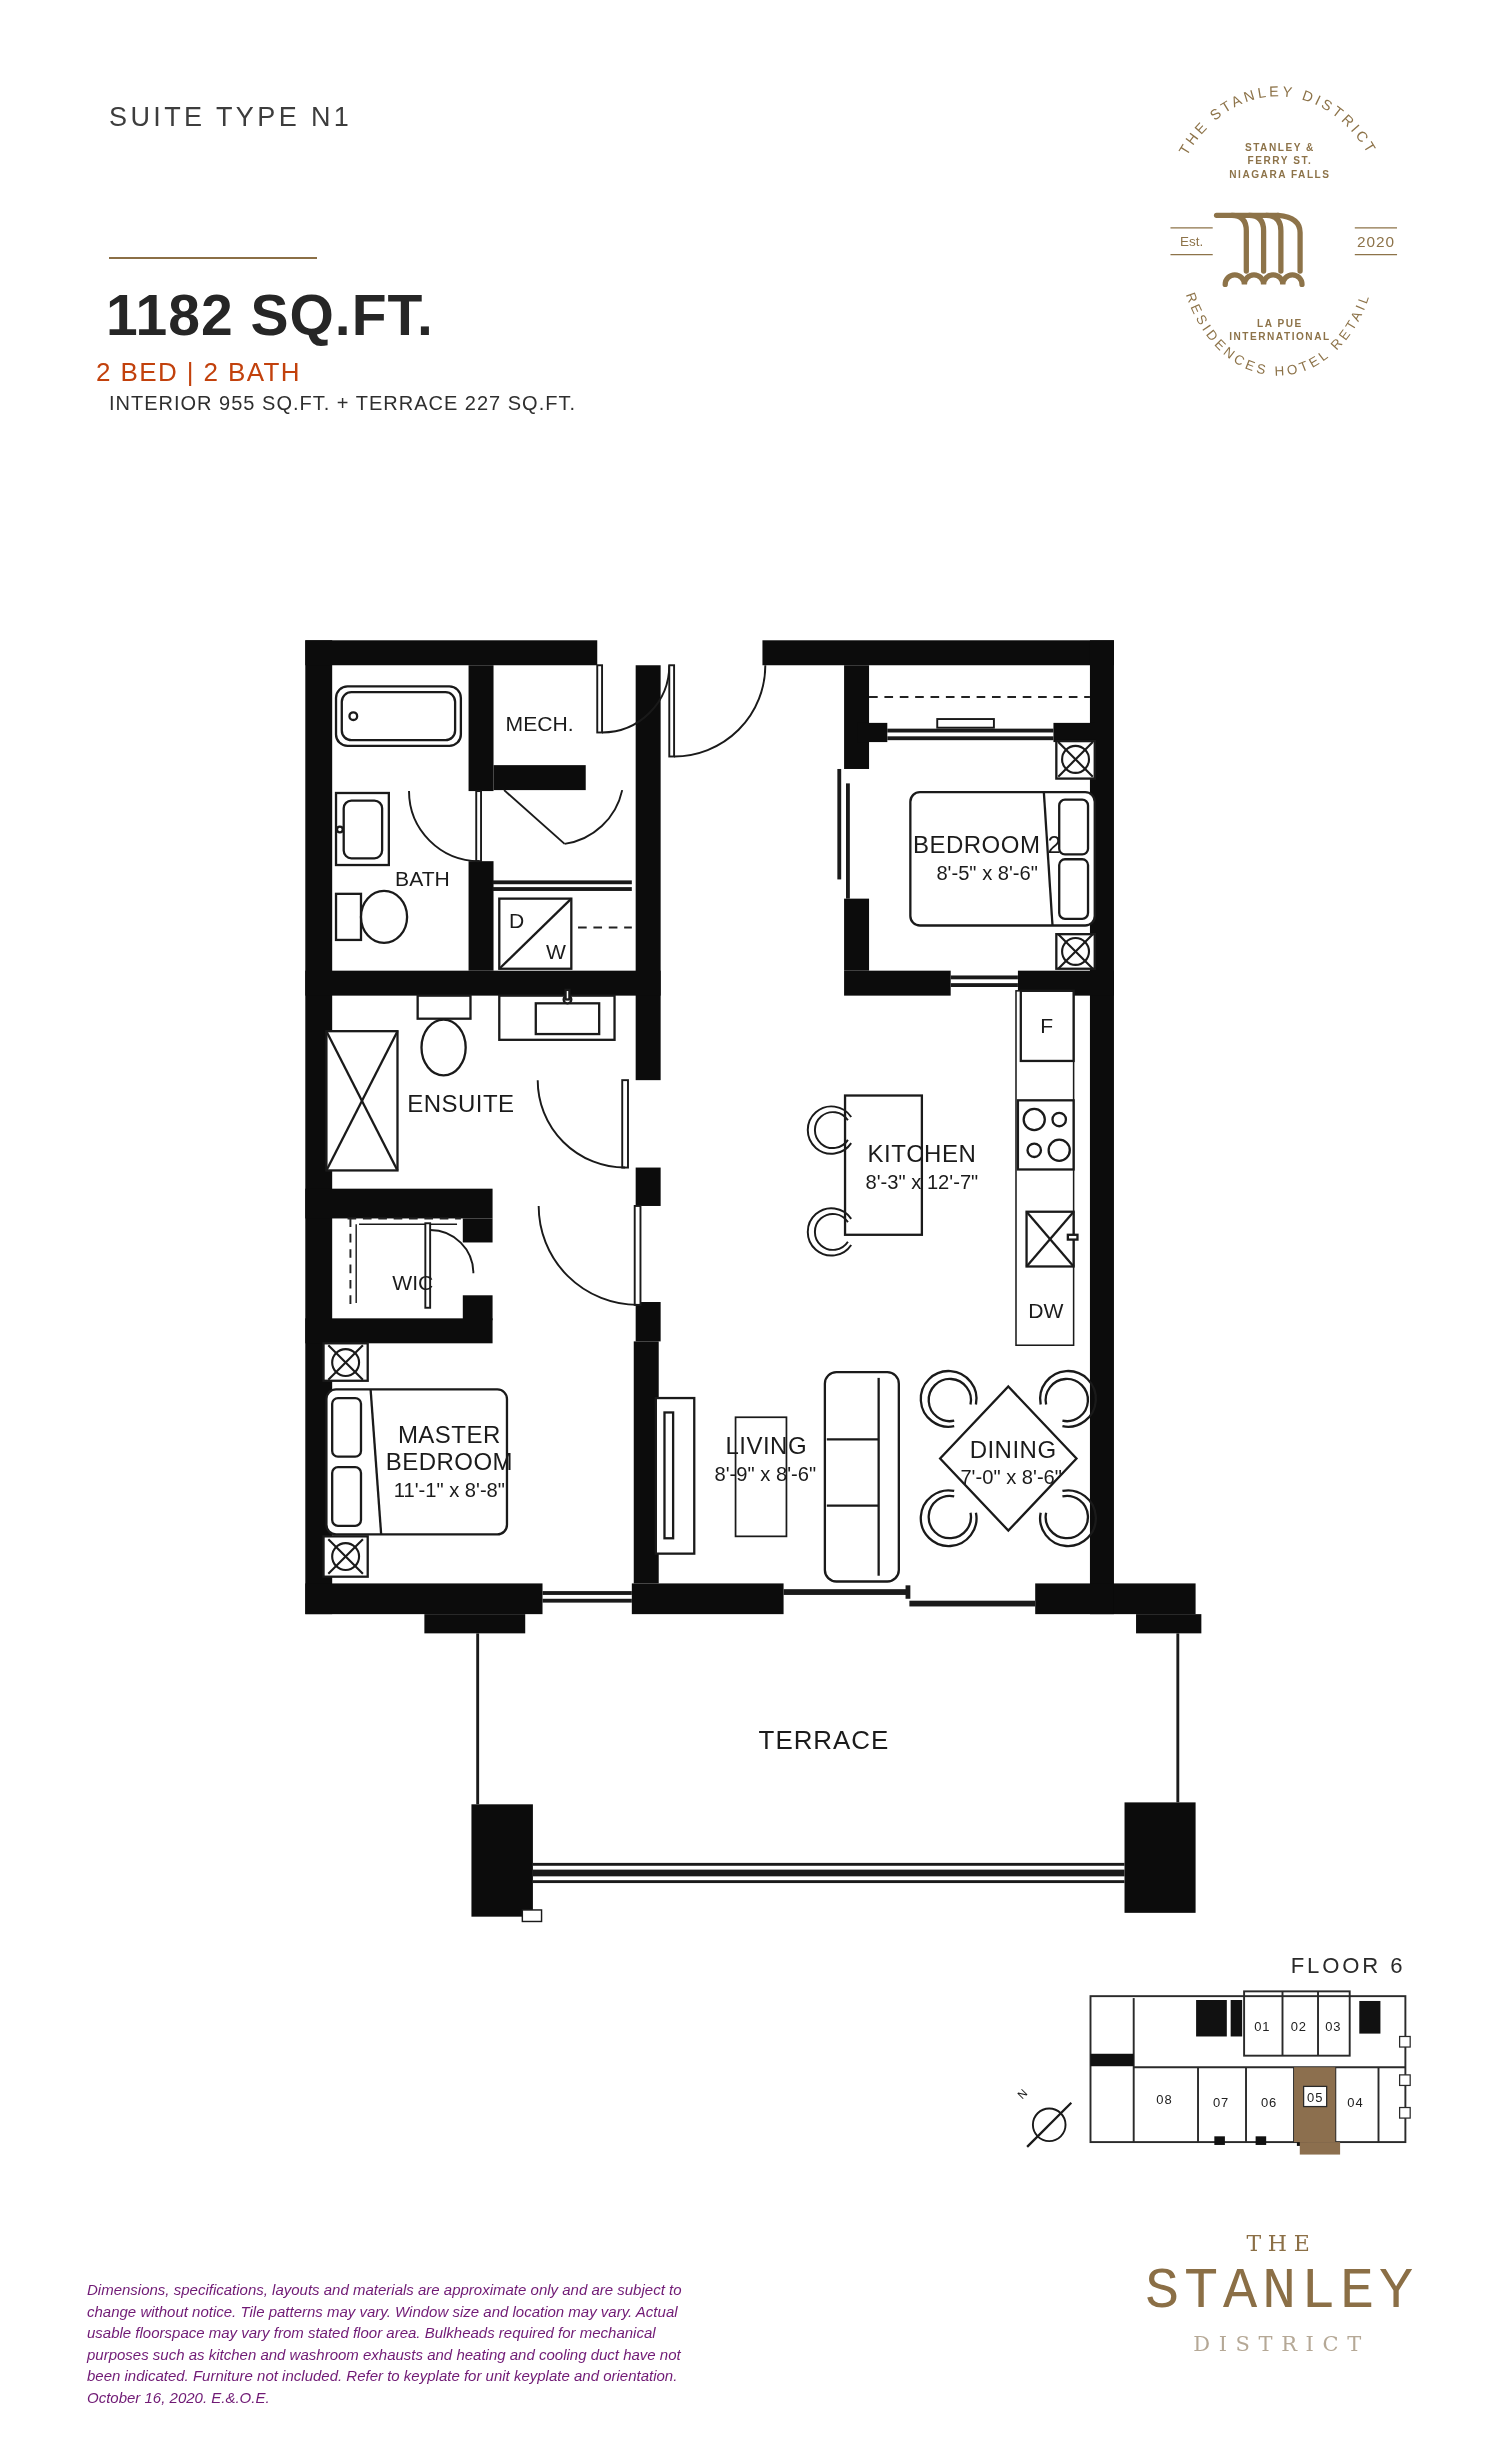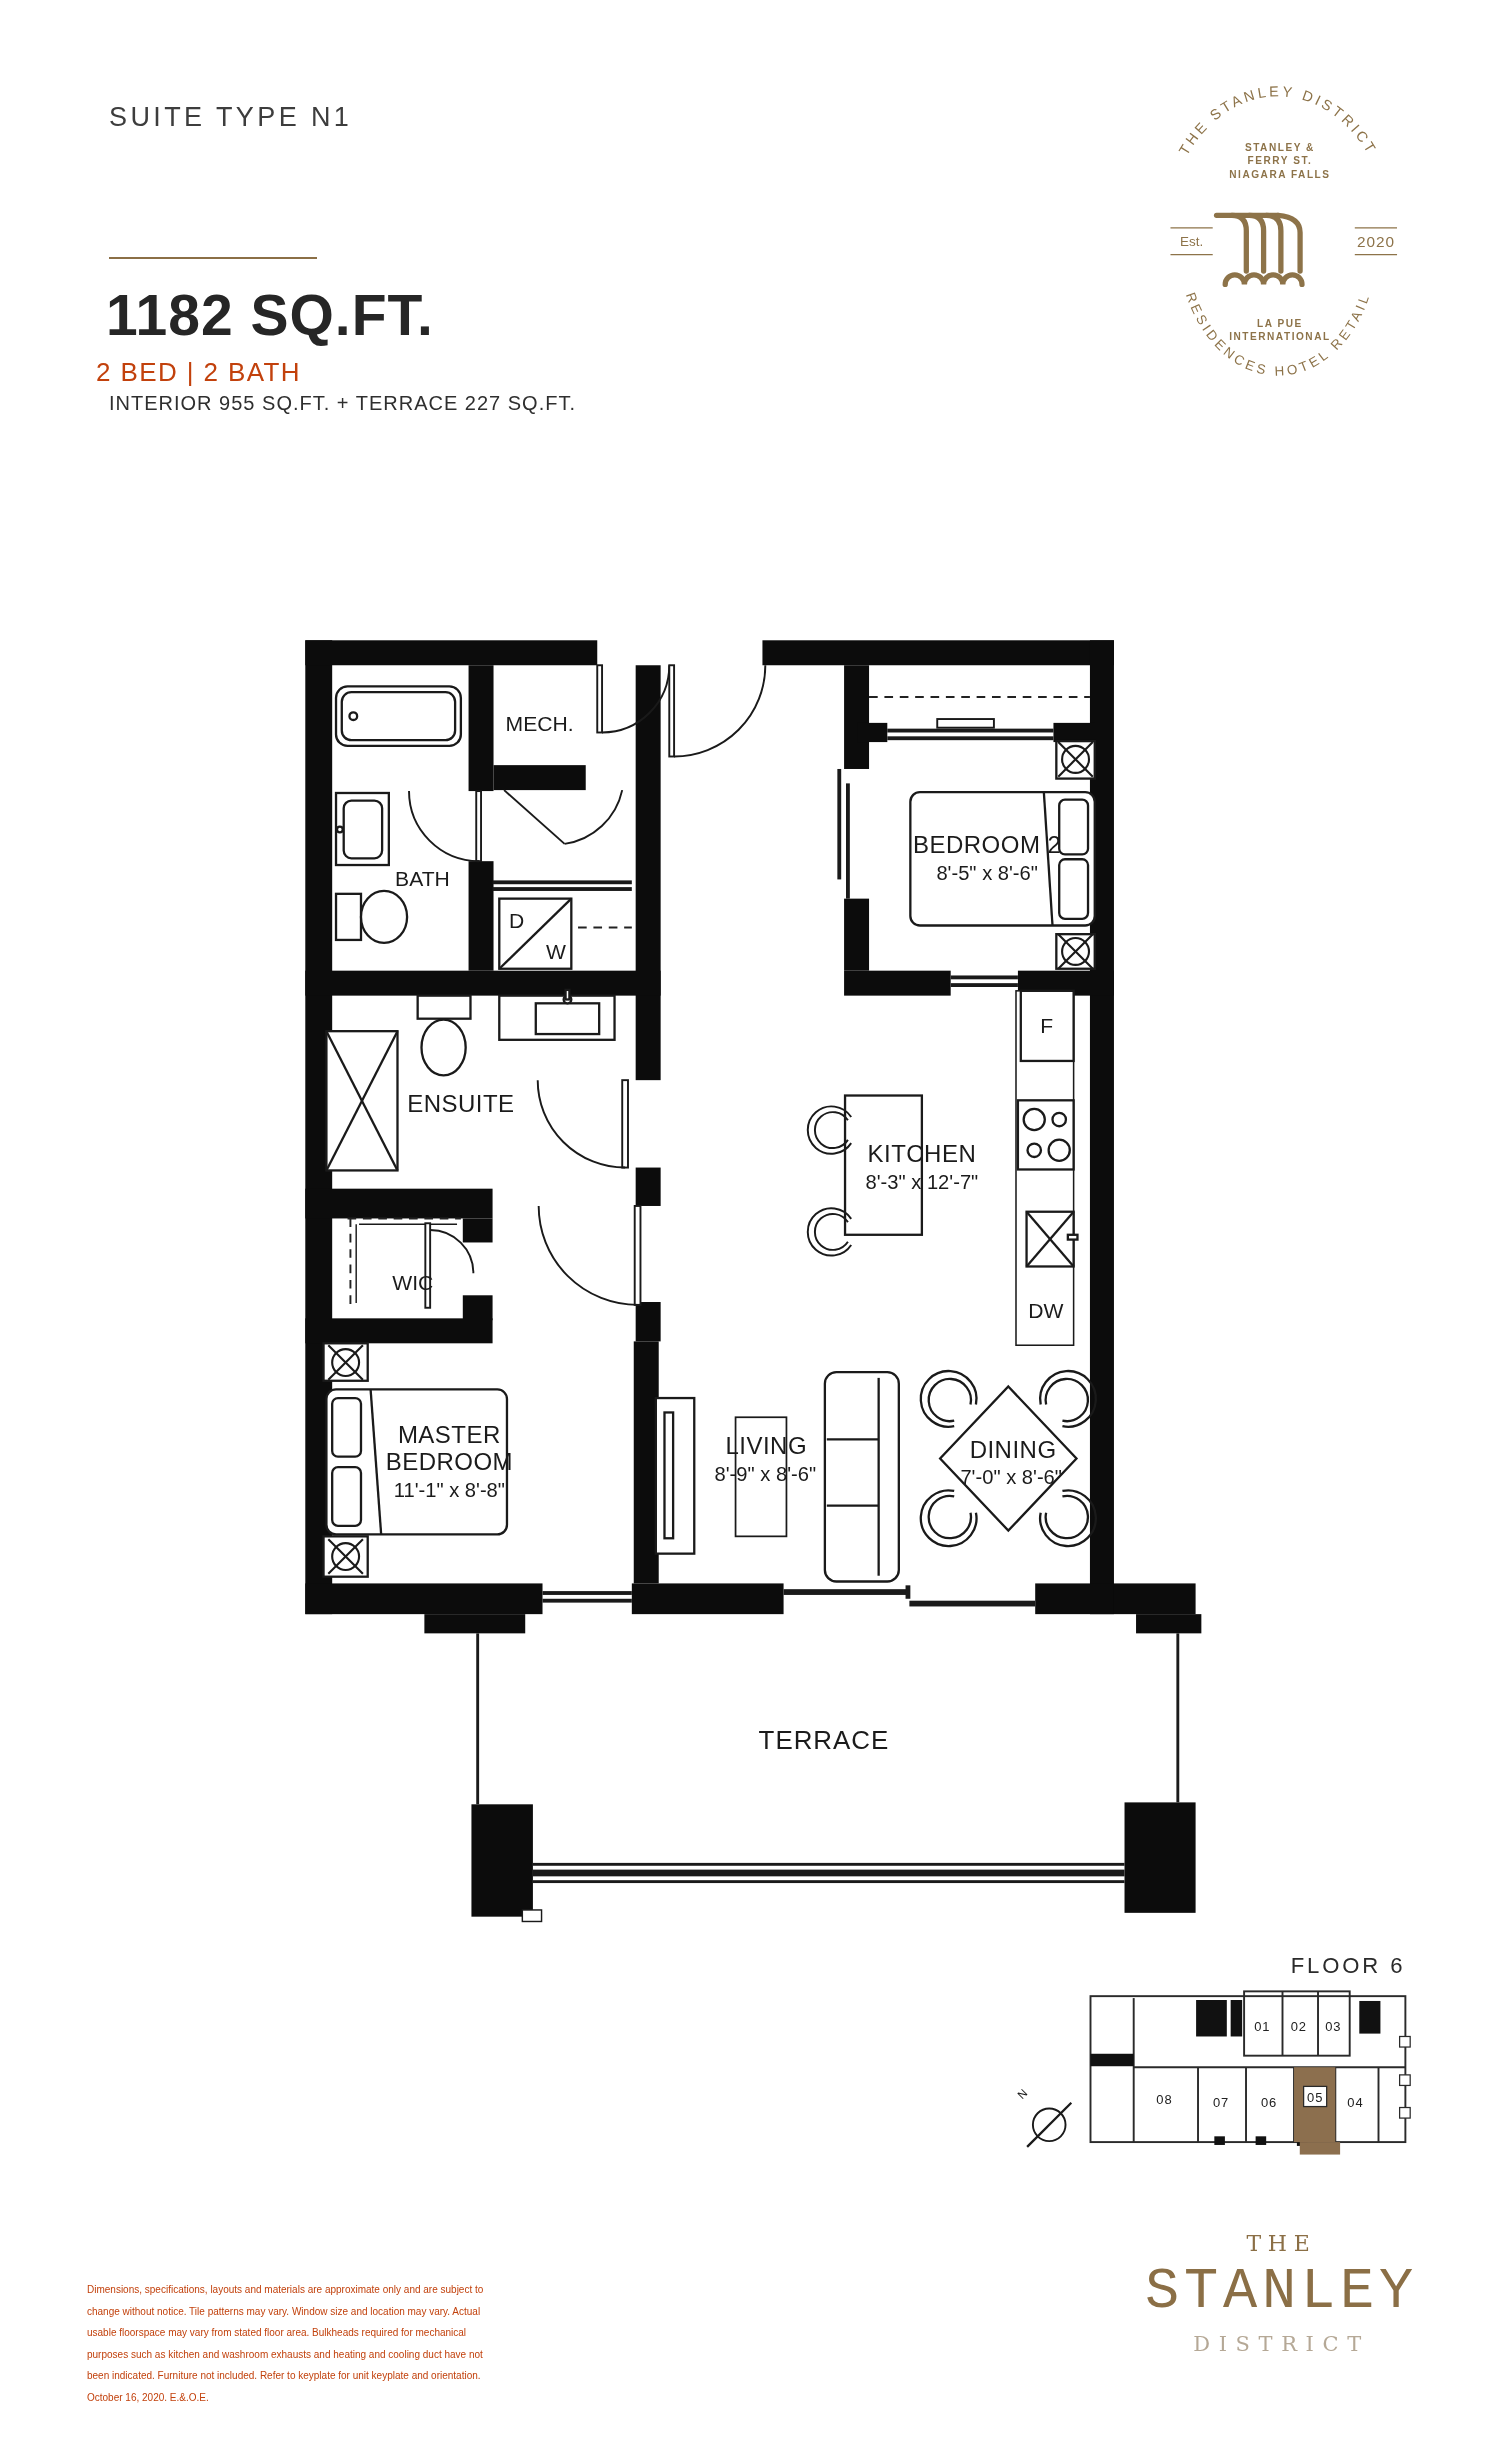--- a/index.html
+++ b/index.html
@@ -9,21 +9,21 @@
   
   .suite-type{left:109px;top:102px;font-size:27px;letter-spacing:3.4px;color:#3d3d3d;font-weight:500;}
   .plan-name-row{left:104px;top:134px;white-space:nowrap;}
   .plan-name{font-family:"DejaVu Serif",serif;font-size:95px;font-weight:400;letter-spacing:3.8px;color:#8b6f46;line-height:1.1;}
   .plan-rev{font-family:"DejaVu Serif",serif;font-size:61px;font-weight:400;letter-spacing:1.9px;color:#3a3a3a;margin-left:9.6px;}
   .gold-rule{left:109px;top:257px;width:208px;height:1.9px;background:#8b6f46;}
   .area-total{left:106px;top:282px;font-size:57px;font-weight:bold;color:#262626;letter-spacing:1px;}
   .bed-bath{left:96px;top:357px;font-size:26px;color:#c2410c;letter-spacing:1.4px;}
   .area-breakdown{left:109px;top:392px;font-size:20px;color:#2f2f2f;letter-spacing:1px;}
   
-  .disclaimer{left:87px;top:2279px;width:634px;font-size:10px;line-height:21.6px;color:#c2410c;}
+  .disclaimer{left:87px;top:2279px;width:634px;font-size:15px;line-height:21.6px;color:#701a75;font-style:italic;}
   .wordmark{left:1118px;top:2231px;width:327px;text-align:center;}
   .wm-the{font-family:"DejaVu Serif",serif;font-size:22px;letter-spacing:6.7px;color:#8b6f46;}
   .wm-stanley{font-family:Liberation Mono, monospace;font-size:57px;letter-spacing:4.8px;color:#8b6f46;margin-top:4px;}
   .wm-district{font-family:"DejaVu Serif",serif;font-size:21px;letter-spacing:8.6px;color:#b5a896;margin-top:7.7px;}
   svg text{font-family:"Liberation Sans",sans-serif;}
   .room-label{font-size:25px;fill:#1b1b1b;letter-spacing:0.5px;}
   .room-dims{font-size:21px;fill:#1b1b1b;}
   .small-label{font-size:22px;fill:#1b1b1b;}
 </style>
 </head>

